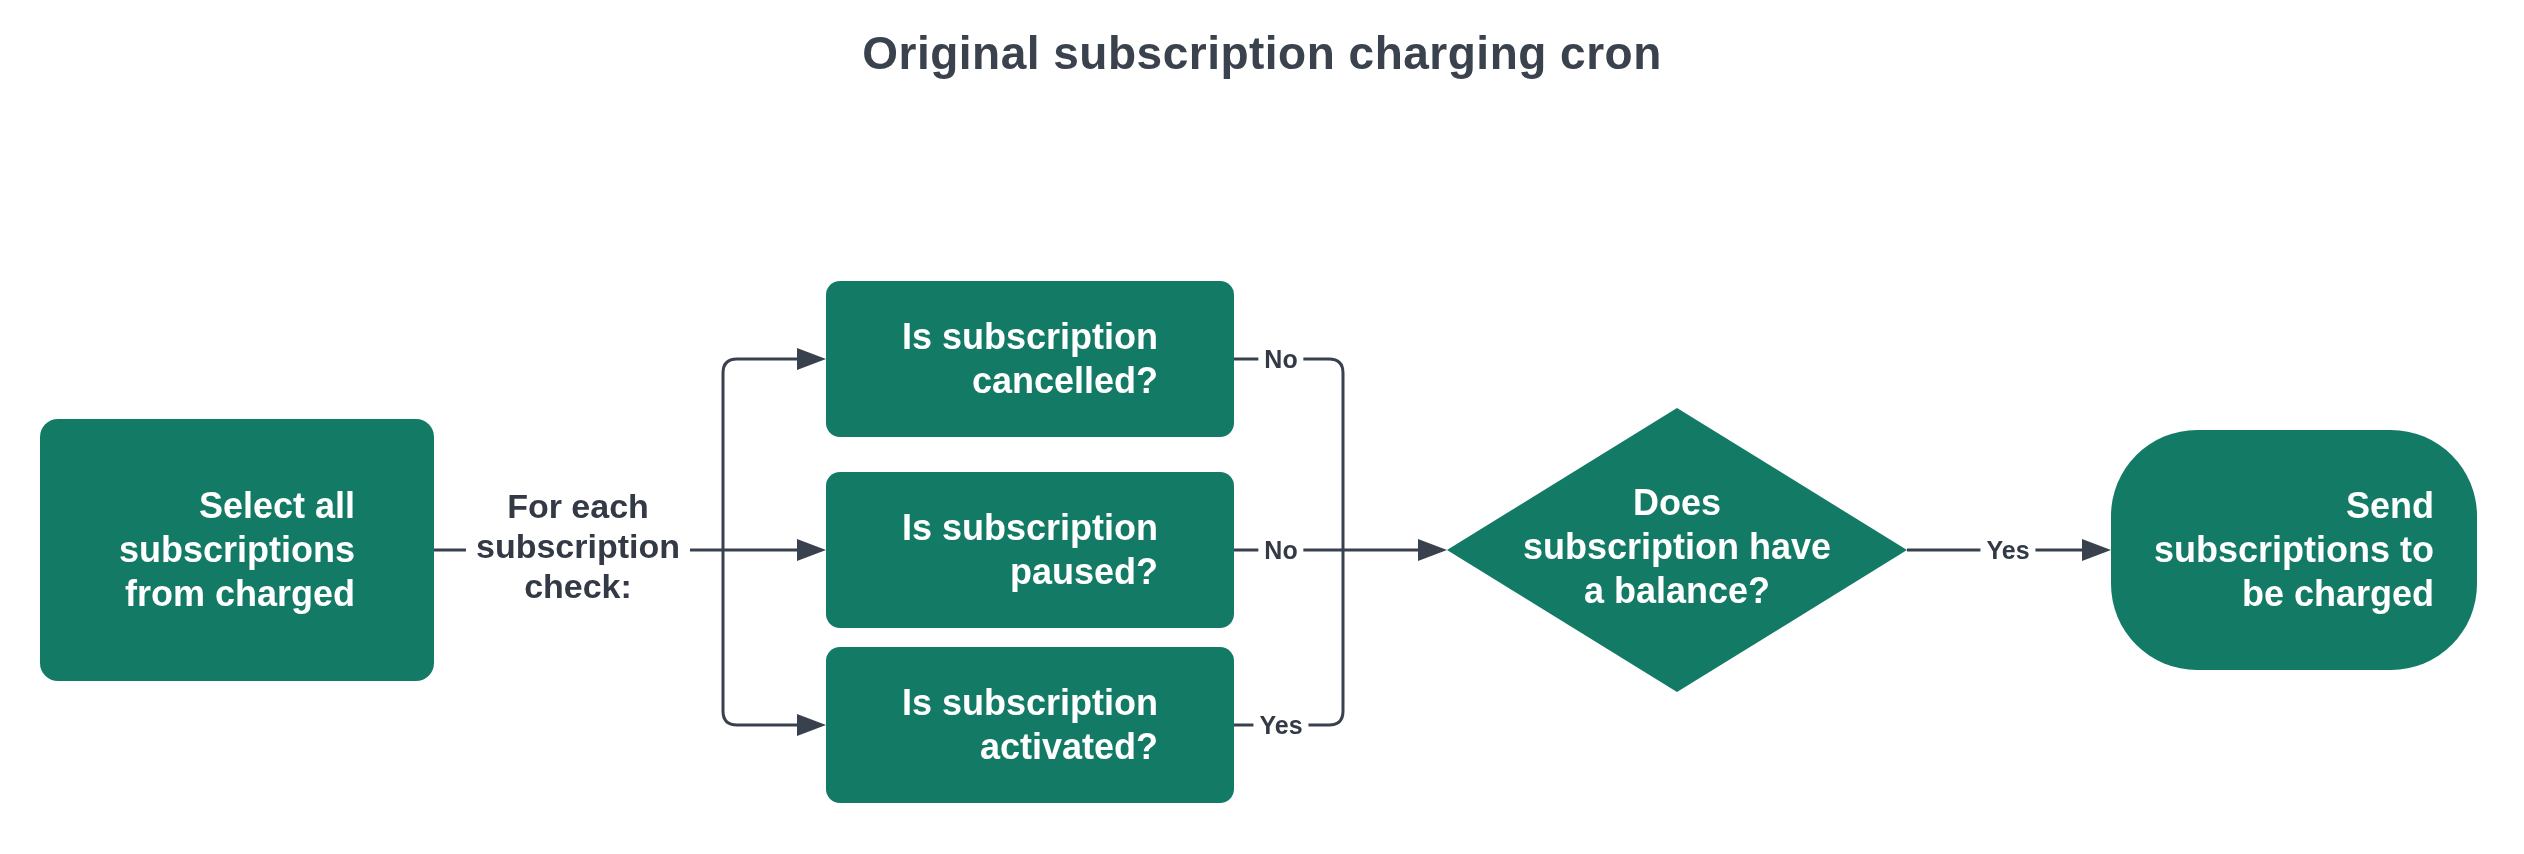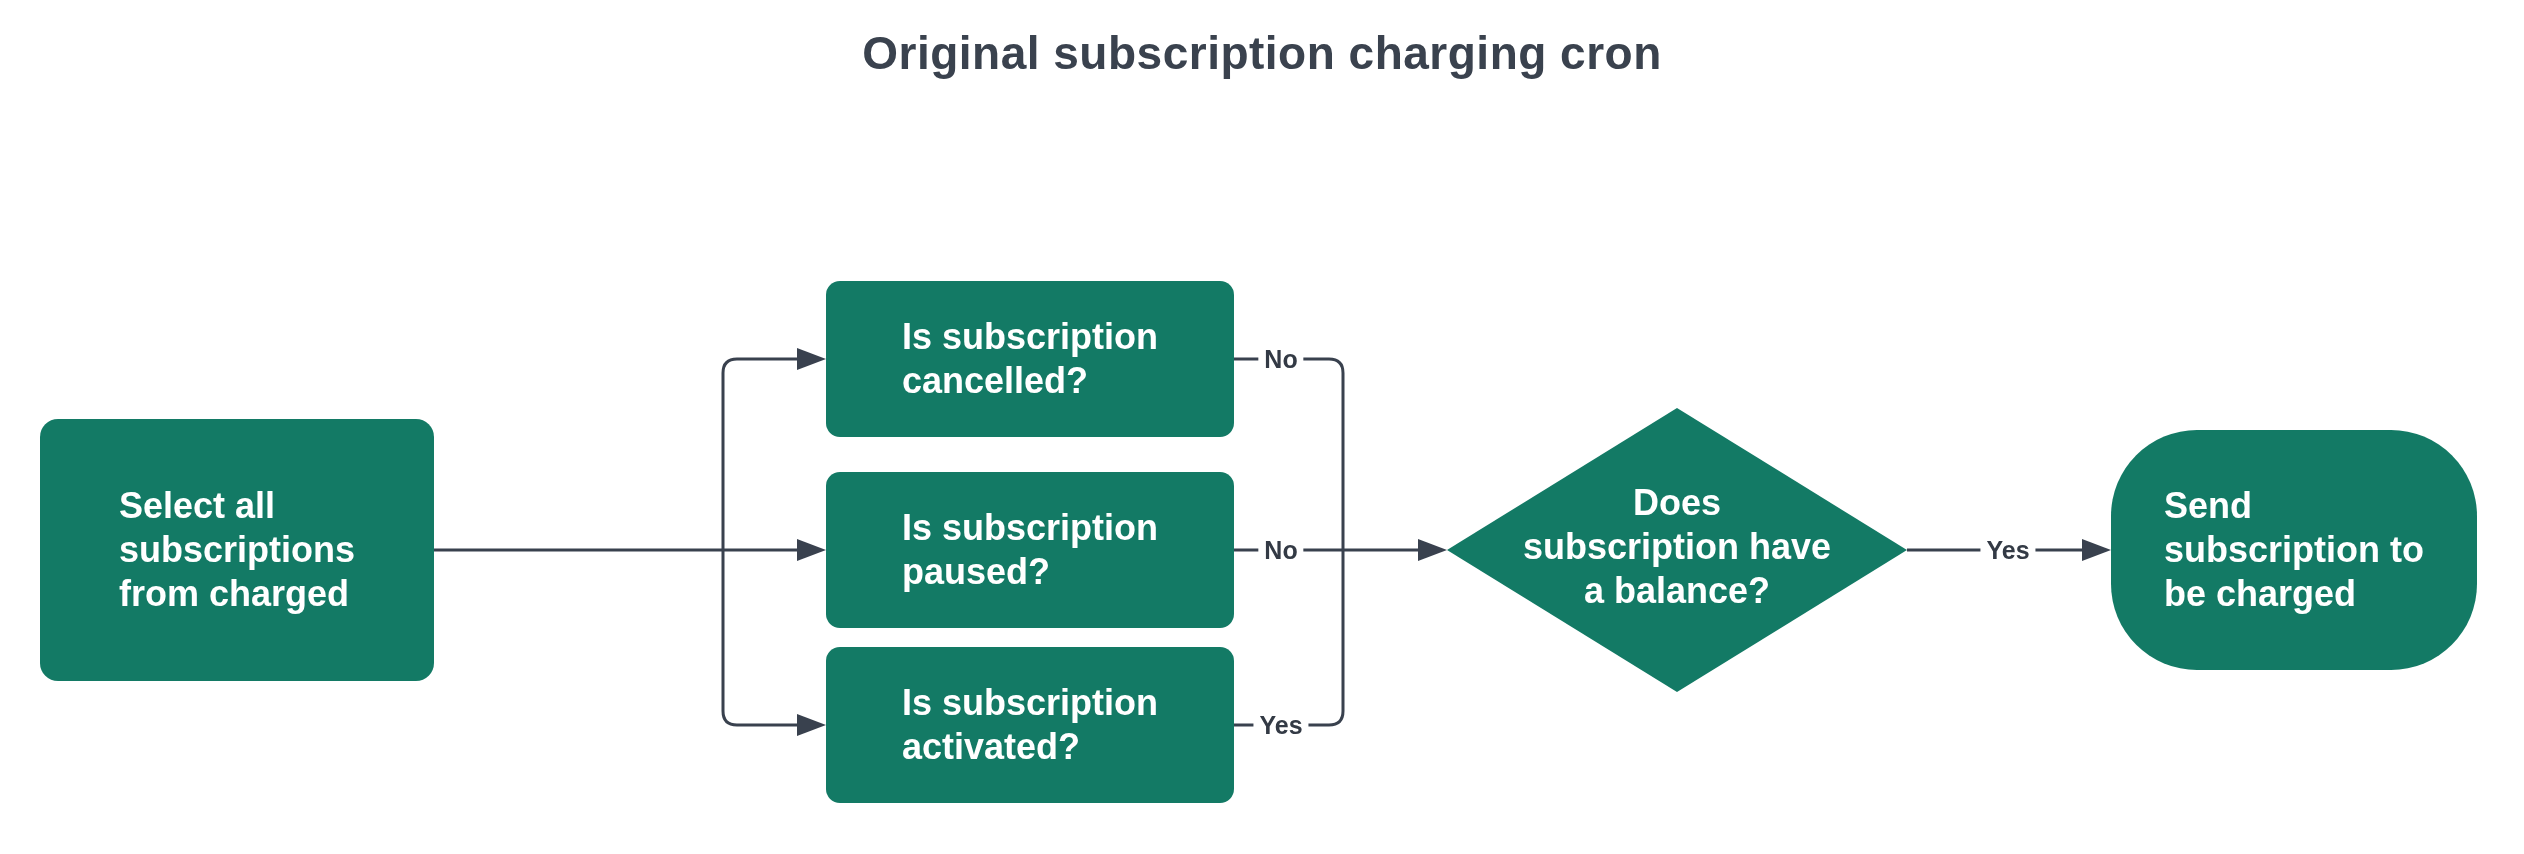--- a/index.html
+++ b/index.html
@@ -27,21 +27,21 @@
   }
   svg.wires{position:absolute;left:0;top:0;width:2524px;height:854px;}
   .edge{stroke:var(--line);stroke-width:3;fill:none;}
   .arrow{fill:var(--line);stroke:none;}
   .diamond-shape{fill:var(--node-fill);stroke:none;}
   .node{
     position:absolute;
     background:var(--node-fill);
     color:var(--node-text);
     display:flex;align-items:center;justify-content:center;
-    text-align:left;
+    text-align:right;
     font-weight:bold;font-size:36px;line-height:1.22;
     white-space:pre-line;
   }
   .node.rect{border-radius:14px;}
   .node.start{border-radius:18px;}
   .node.stadium{border-radius:86px;}
   .node-start{left:40px;top:419px;width:394px;height:262px;}
   .node-cancelled{left:826px;top:281px;width:408px;height:156px;}
   .node-paused{left:826px;top:472px;width:408px;height:156px;}
   .node-activated{left:826px;top:647px;width:408px;height:156px;}
@@ -126,22 +126,25 @@
     <span>Is subscription
 activated?</span>
   </div>
 
   <div class="diamond-label">Does
 subscription have
 a balance?</div>
 
   <div class="node stadium node-send">
     <span>Send
-subscription to
+subscriptions to
 be charged</span>
   </div>
 
+  <div class="edge-label multi label-foreach">For each
+subscription
+check:</div>
   <div class="edge-label small label-no1">No</div>
   <div class="edge-label small label-no2">No</div>
   <div class="edge-label small label-yes1">Yes</div>
   <div class="edge-label small label-yes2">Yes</div>
 
 </div>
 
 </body></html>

